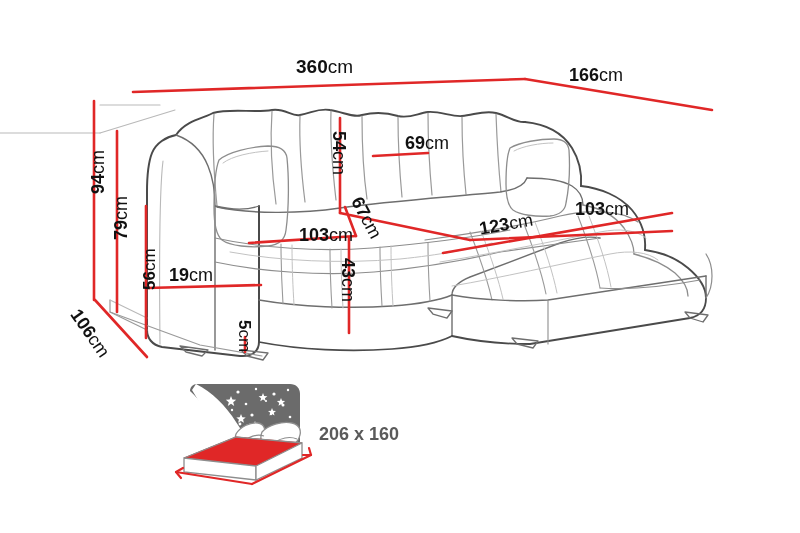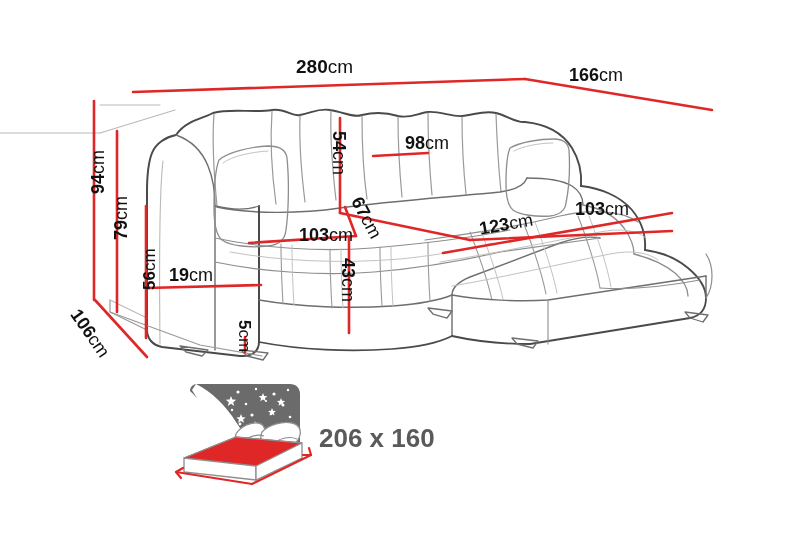--- a/index.html
+++ b/index.html
@@ -300,33 +300,33 @@
       <g stroke="#e02727" stroke-width="2.2" fill="none" stroke-linecap="round">
         <path d="M176 472 L 252 484"></path>
         <path d="M176 472 l 7 -4 M176 472 l 5 6"></path>
         <path d="M252 484 L 311 455"></path>
         <path d="M311 455 l -8 0 M311 455 l -2 -7"></path>
       </g>
     </g>
   </svg>
 
   <div class="dim" style="left:296px;top:57px;font-size:19px;">
-    <span class="num">280</span><span class="unit">cm</span>
+    <span class="num">360</span><span class="unit">cm</span>
   </div>
 
   <div class="dim" style="left:569px;top:66px;font-size:18px;">
     <span class="num">166</span><span class="unit">cm</span>
   </div>
 
   <div class="dim" style="left:348px;top:131px;font-size:18px;transform:rotate(90deg);transform-origin:0 0;">
     <span class="num">54</span><span class="unit">cm</span>
   </div>
 
   <div class="dim" style="left:405px;top:134px;font-size:18px;">
-    <span class="num">98</span><span class="unit">cm</span>
+    <span class="num">69</span><span class="unit">cm</span>
   </div>
 
   <div class="dim" style="left:89px;top:194px;font-size:18px;transform:rotate(-90deg);transform-origin:0 0;">
     <span class="num">94</span><span class="unit">cm</span>
   </div>
 
   <div class="dim" style="left:112px;top:240px;font-size:18px;transform:rotate(-90deg);transform-origin:0 0;">
     <span class="num">79</span><span class="unit">cm</span>
   </div>
 
@@ -359,15 +359,15 @@
   </div>
 
   <div class="dim" style="left:253px;top:320px;font-size:17px;transform:rotate(90deg);transform-origin:0 0;">
     <span class="num">5</span><span class="unit">cm</span>
   </div>
 
   <div class="dim" style="left:82px;top:306px;font-size:18px;transform:rotate(55deg);transform-origin:0 0;">
     <span class="num">106</span><span class="unit">cm</span>
   </div>
 
-  <div class="bedlabel" style="left:319px;top:425px;font-size:26px;">206 x 160</div>
+  <div class="bedlabel" style="left:319px;top:425px;font-size:18px;">206 x 160</div>
 
 </div>
 
 </body></html>

